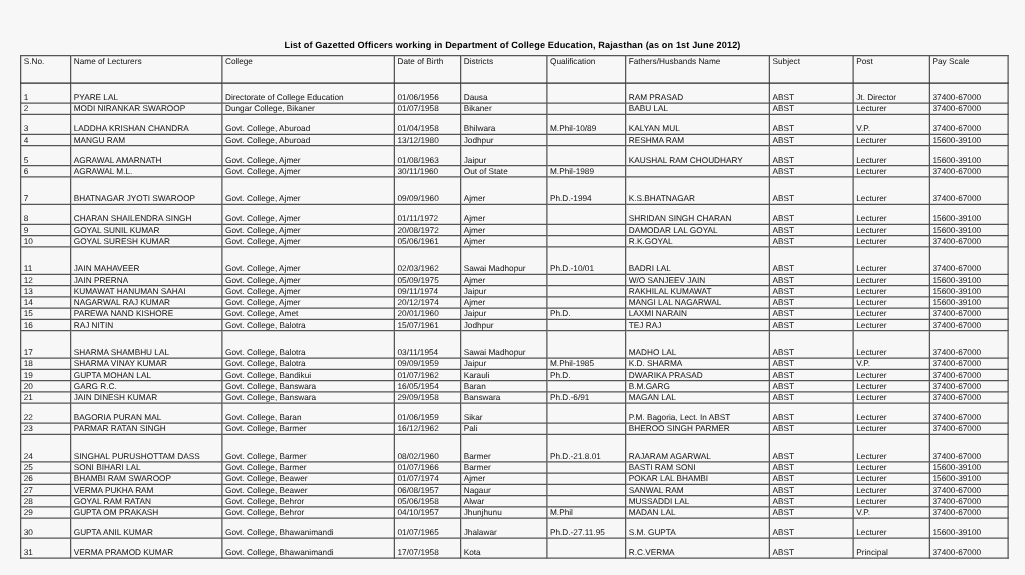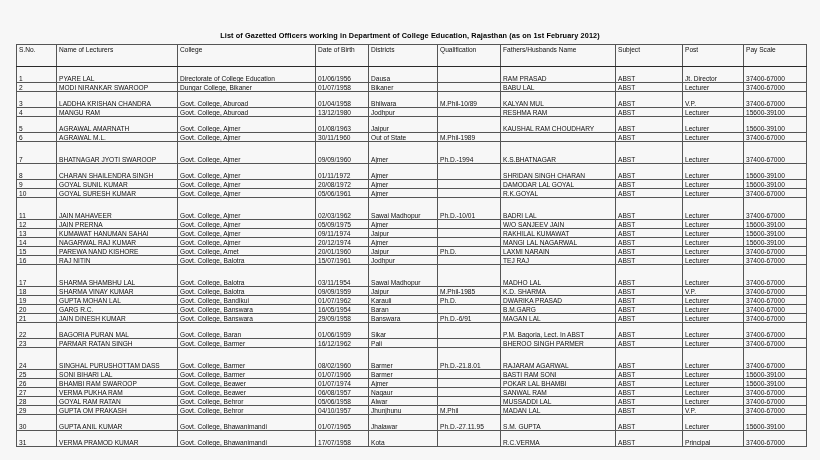--- a/index.html
+++ b/index.html
@@ -79,21 +79,21 @@
   col.w-father   { width: 115px; }
   col.w-subject  { width: 67px; }
   col.w-post     { width: 61px; }
   col.w-pay      { width: 63px; }
 </style>
 </head>
 <body>
 
 <div id="page">
 
-  <div class="doc-title">List of Gazetted Officers working in Department of College Education, Rajasthan (as on 1st February 2012)</div>
+  <div class="doc-title">List of Gazetted Officers working in Department of College Education, Rajasthan (as on 1st June 2012)</div>
 
   <div class="table-wrap">
     <table class="officers">
       <colgroup>
         <col class="w-sno">
           <col class="w-name">
           <col class="w-college">
           <col class="w-dob">
         <col class="w-dist">
           <col class="w-qual">

